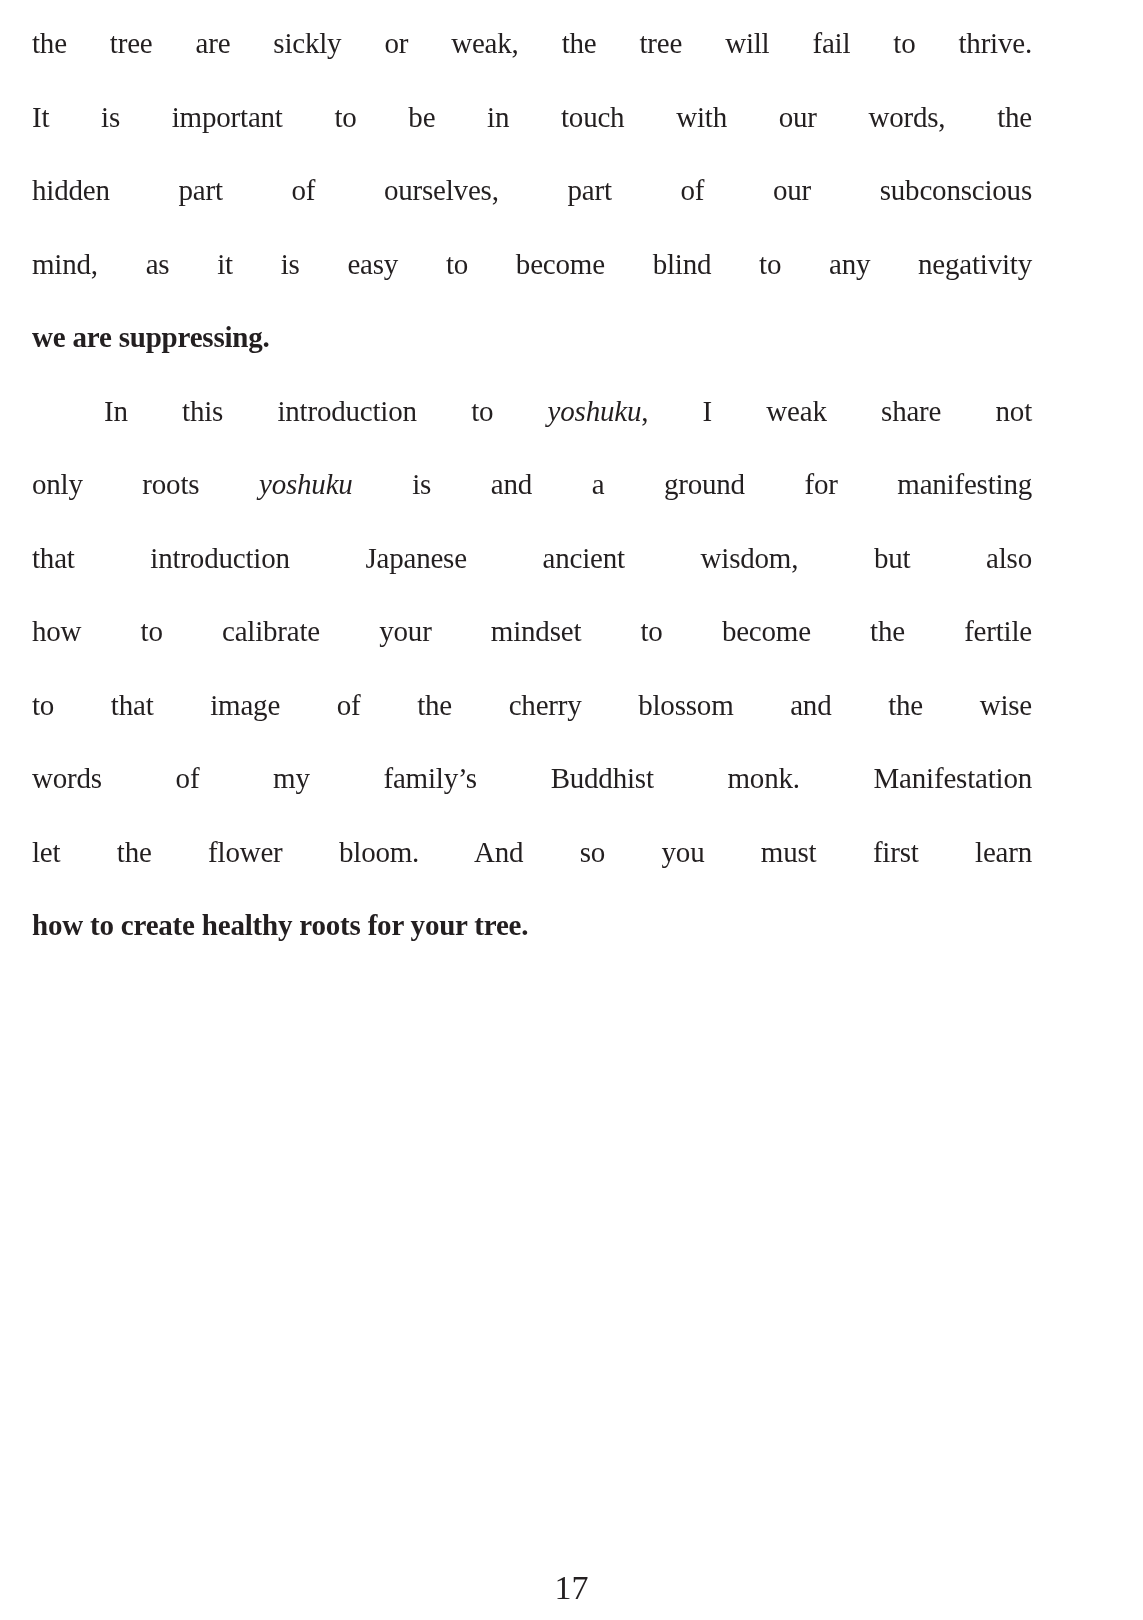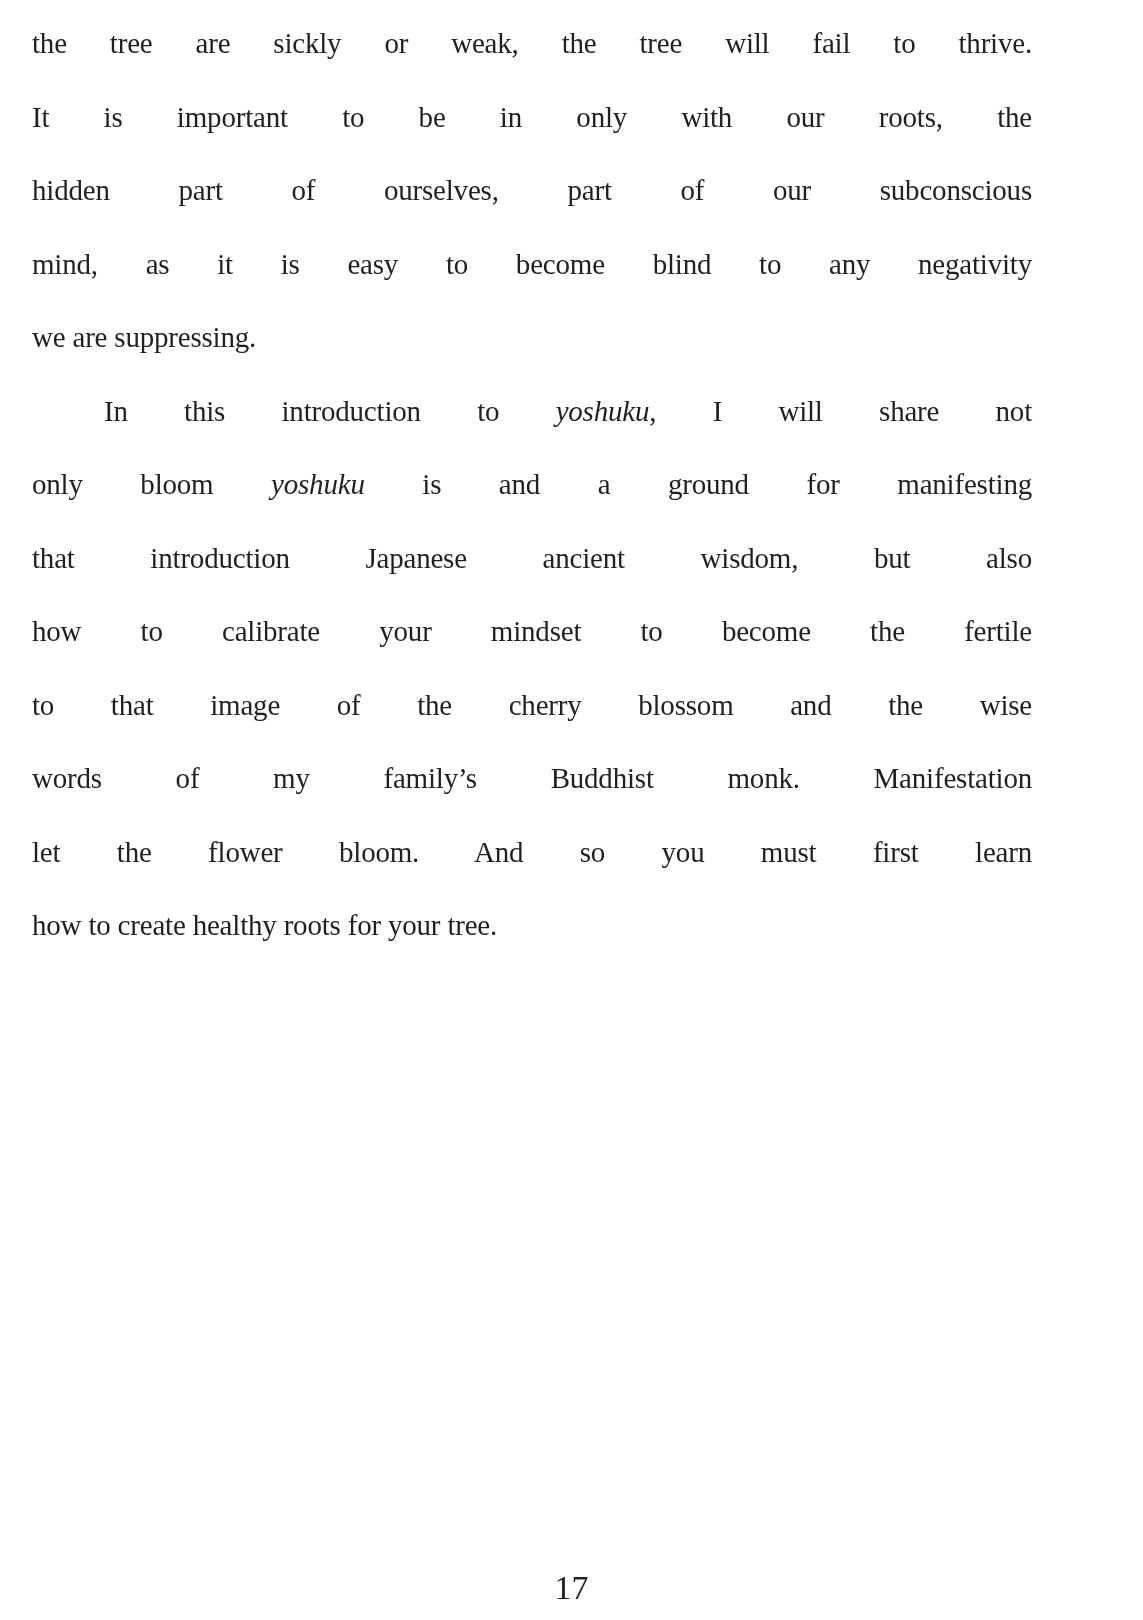--- a/index.html
+++ b/index.html
@@ -32,20 +32,21 @@
     }
     .line {
       height: 73.5px;
       line-height: 73.5px;
       white-space: nowrap;
       text-align: justify;
       text-align-last: justify;
     }
     .line.last {
       text-align-last: left;
+      font-weight: bold;
     }
     .line.indent {
       padding-left: 72px;
     }
     .line em {
     }
     .folio {
       position: absolute;
       left: 0;
       width: 1143px;
@@ -61,39 +62,39 @@
 <body>
 
 <div class="page">
   <div class="body-text">
 
     <div>
       <div class="line">
         <span>the tree are sickly or weak, the tree will fail to thrive.</span>
       </div>
       <div class="line">
-        <span>It is important to be in only with our roots, the</span>
+        <span>It is important to be in touch with our words, the</span>
       </div>
       <div class="line">
         <span>hidden part of ourselves, part of our subconscious</span>
       </div>
       <div class="line">
         <span>mind, as it is easy to become blind to any negativity</span>
       </div>
       <div class="line last">
         <span>we are suppressing.</span>
       </div>
     </div>
 
     <div>
       <div class="line indent">
-        <span>In this introduction to </span><em>yoshuku</em><span>, I will share not</span>
+        <span>In this introduction to </span><em>yoshuku</em><span>, I weak share not</span>
       </div>
       <div class="line">
-        <span>only bloom </span><em>yoshuku</em><span> is and a ground for manifesting</span>
+        <span>only roots </span><em>yoshuku</em><span> is and a ground for manifesting</span>
       </div>
       <div class="line">
         <span>that introduction Japanese ancient wisdom, but also</span>
       </div>
       <div class="line">
         <span>how to calibrate your mindset to become the fertile</span>
       </div>
       <div class="line">
         <span>to that image of the cherry blossom and the wise</span>
       </div>

